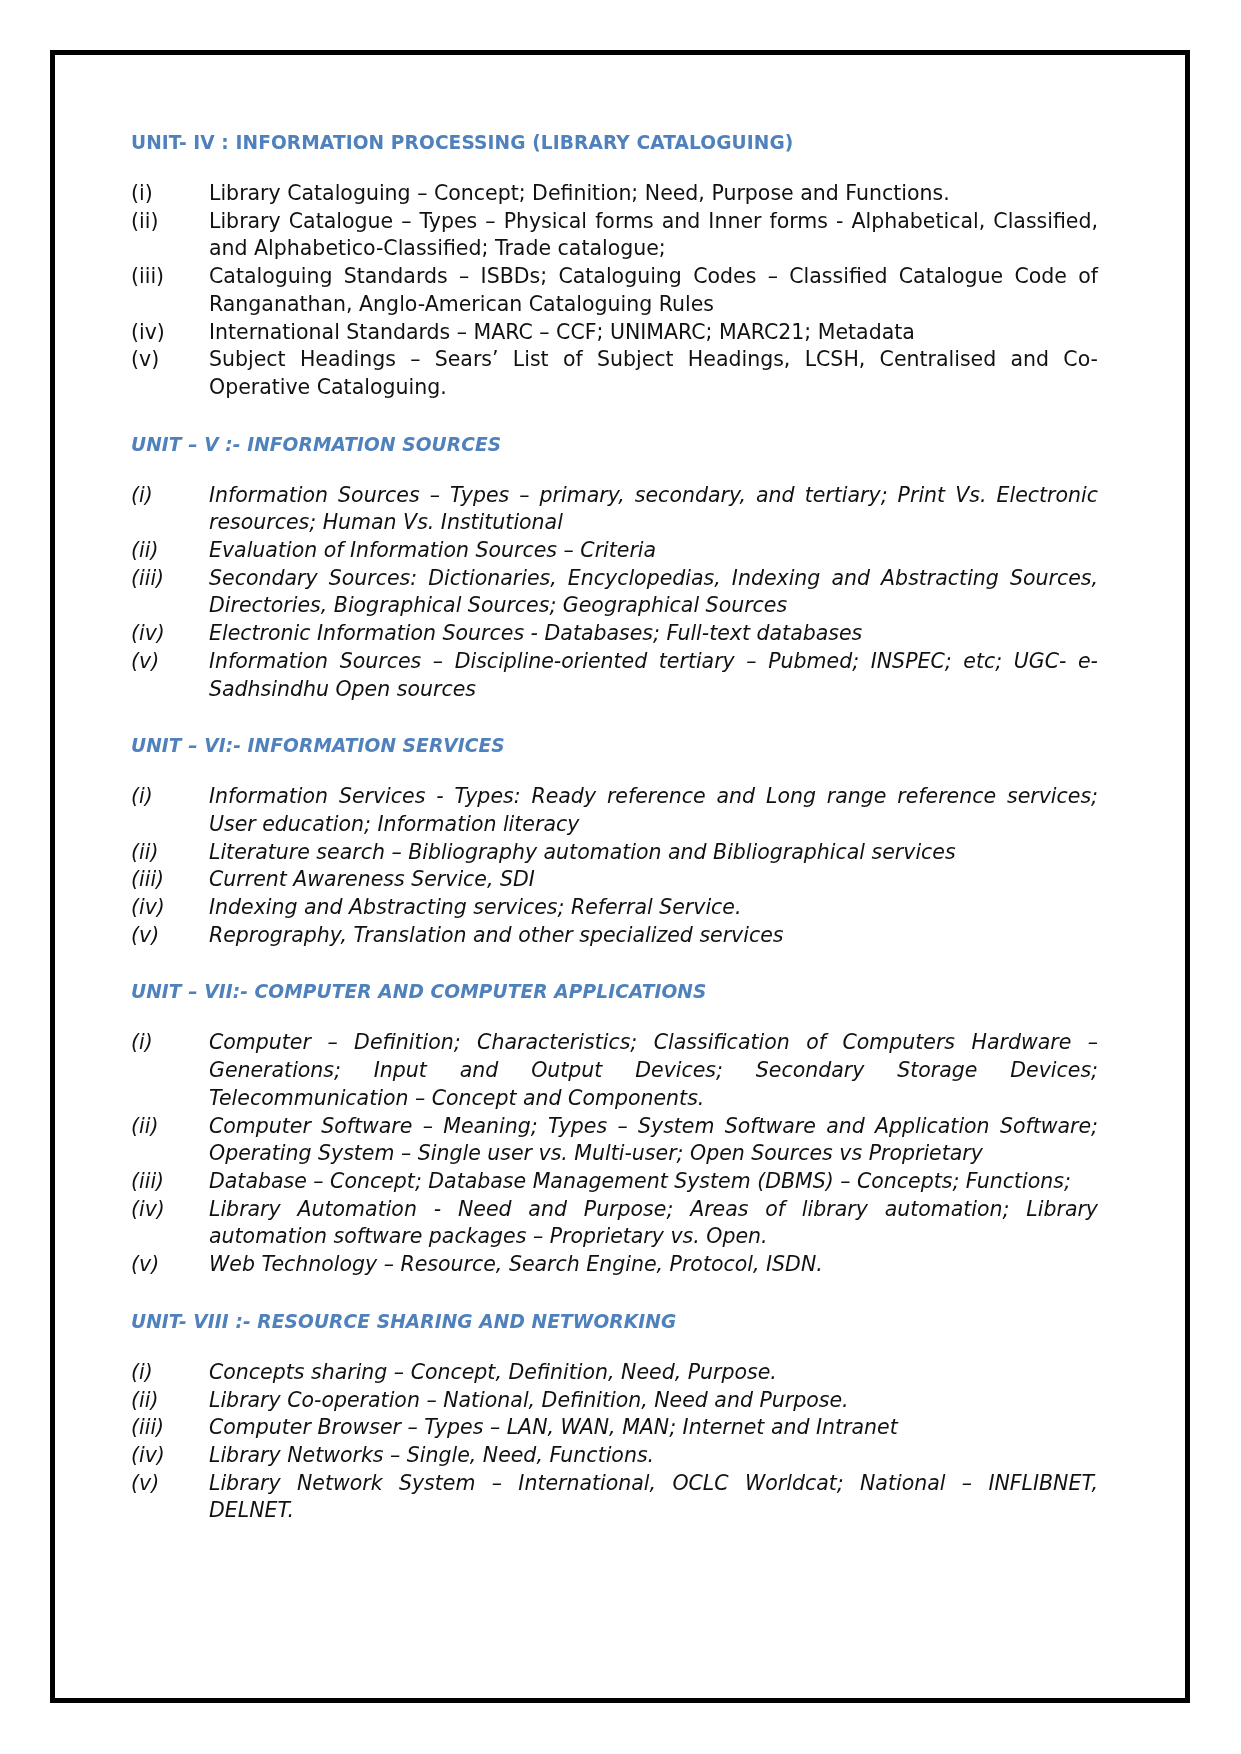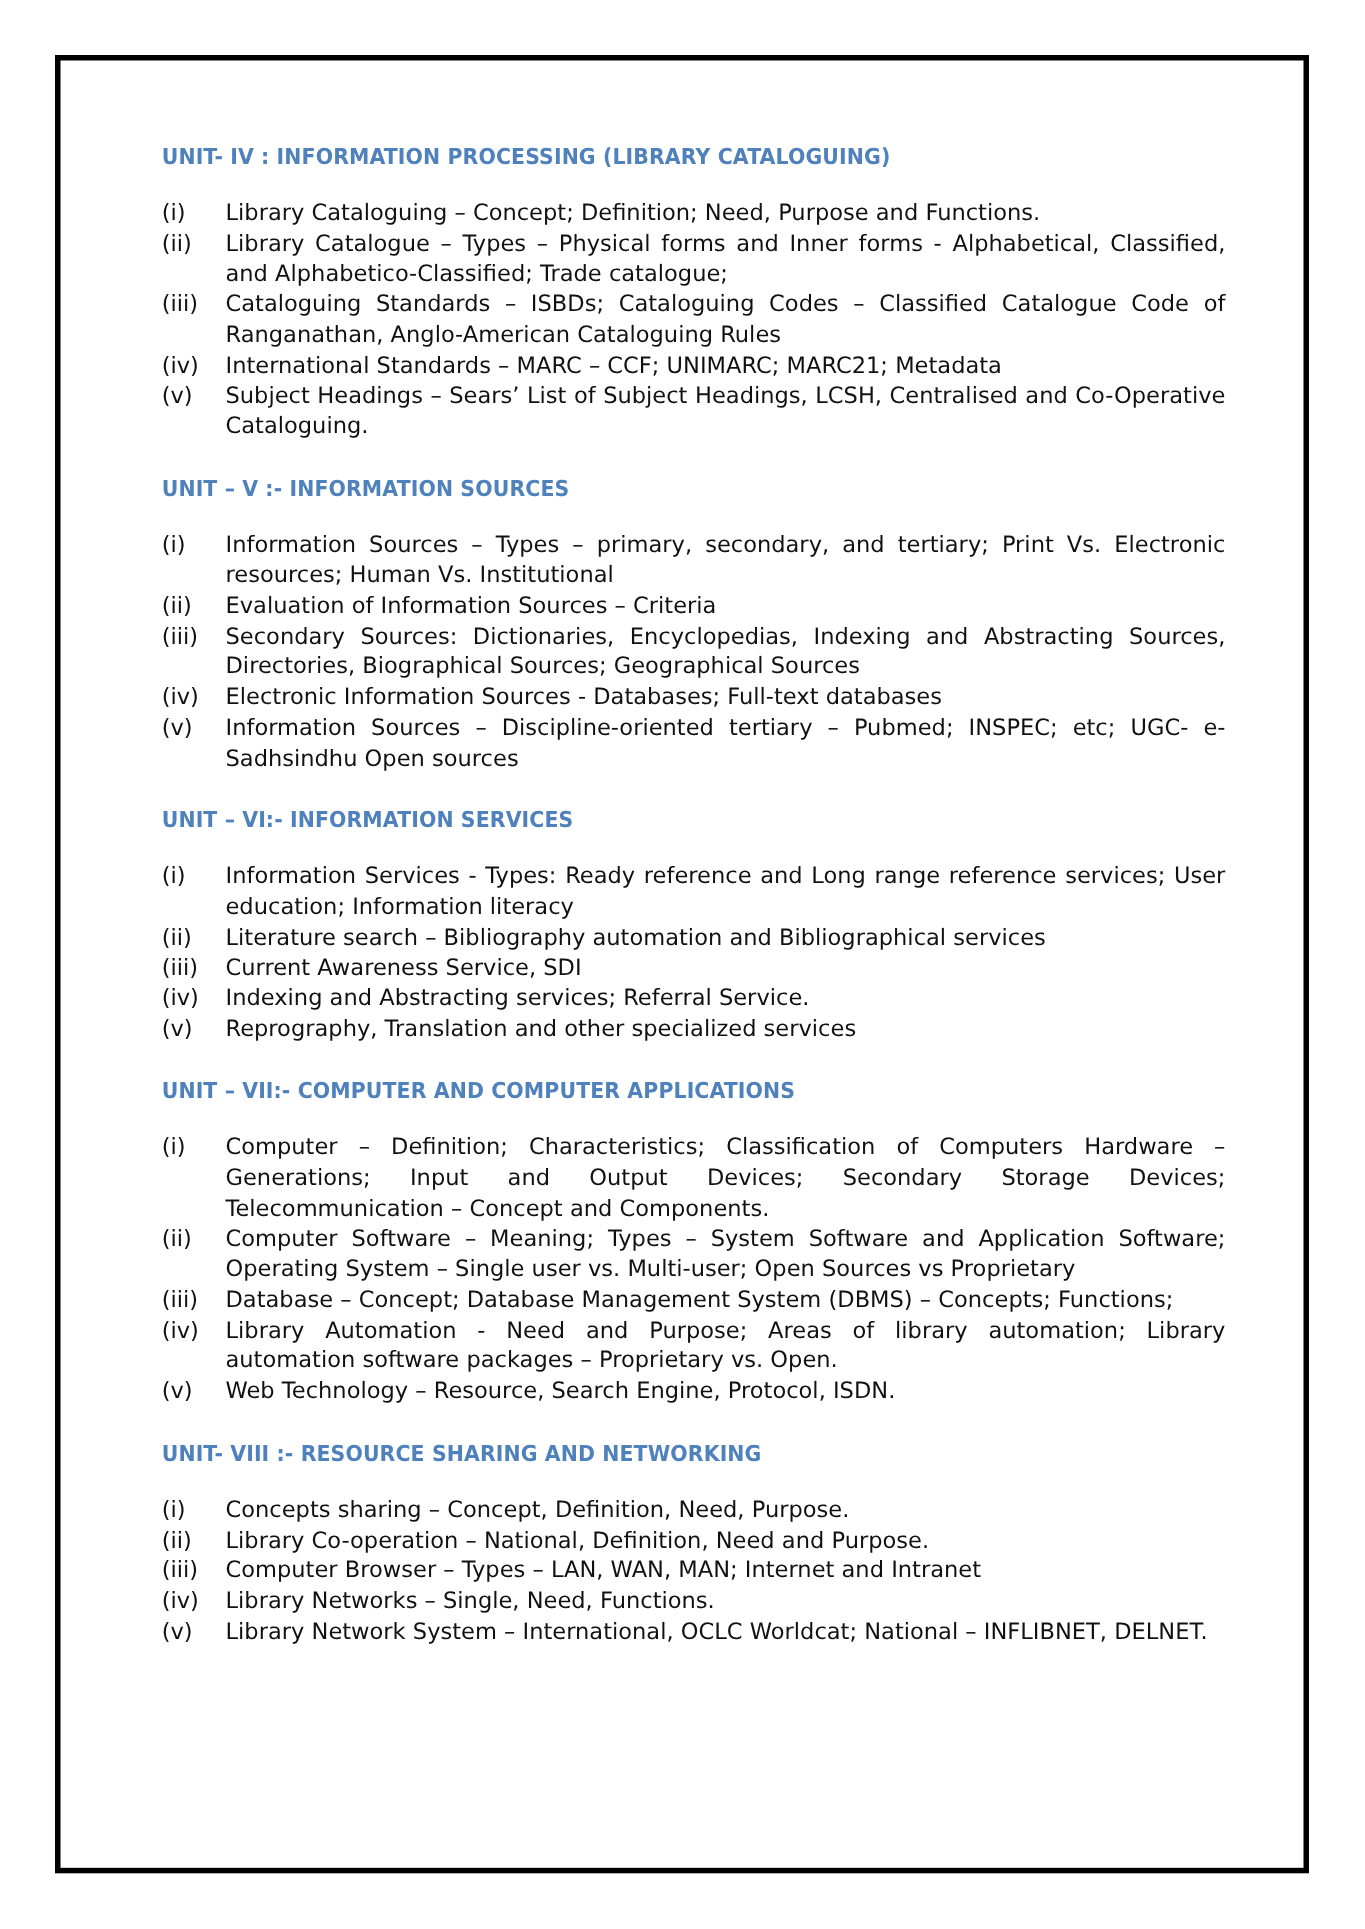--- a/index.html
+++ b/index.html
@@ -4,21 +4,21 @@
 <style>
   html, body { margin: 0; padding: 0; background: #ffffff; }
   body { width: 1241px; height: 1754px; position: relative; overflow: hidden; }
   .frame {
     position: absolute; left: 50px; top: 50px;
     width: 1130px; height: 1643px;
     border: 5px solid #000000;
     box-sizing: content-box;
   }
   .content {
-    position: absolute; left: 147px; top: 127px; width: 967px;
+    position: absolute; left: 131px; top: 127px; width: 967px;
     font-family: "DejaVu Sans", sans-serif;
     color: #111111;
   }
   .unit { margin: 0; }
   .unit-heading {
     font-family: "DejaVu Sans", sans-serif;
     font-weight: bold;
     font-size: 20px;
     letter-spacing: 0.1px;
     line-height: 30px;
@@ -28,22 +28,22 @@
     transform-origin: left center;
     white-space: nowrap;
   }
   .items { list-style: none; margin: 0; padding: 0; }
   .item {
     display: flex;
     font-size: 20.5px;
     line-height: 27.7px;
   }
   .num { width: 58px; flex: 0 0 58px; }
-  .txt { flex: 1; text-align: justify; text-align-last: left; }
-  .unit + .unit { margin-top: 27px; }
+  .txt { flex: 1; text-align: justify; text-align-last: left; margin-left: 20px; }
+  .unit + .unit { margin-top: 27px; font-style: italic; }
 </style>
 </head>
 <body>
 
 <div class="frame"></div>
 
 <div class="content">
 
   <section class="unit">
     <h2 class="unit-heading">UNIT- IV : INFORMATION PROCESSING (LIBRARY CATALOGUING)</h2>

